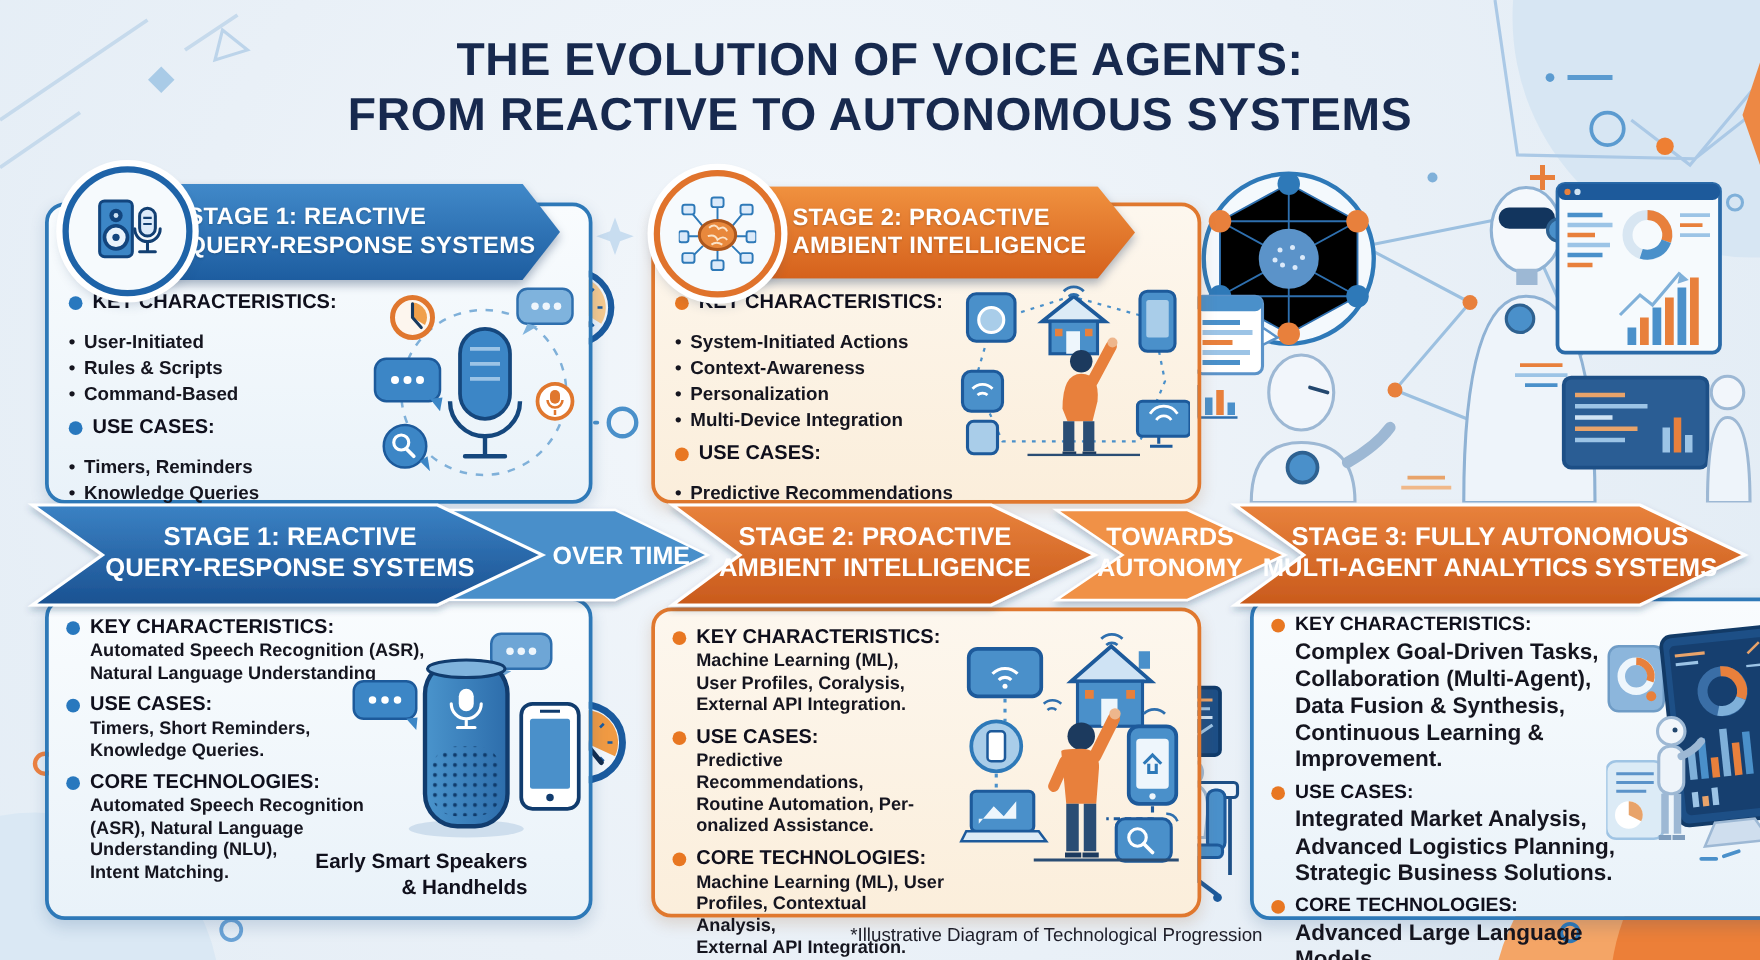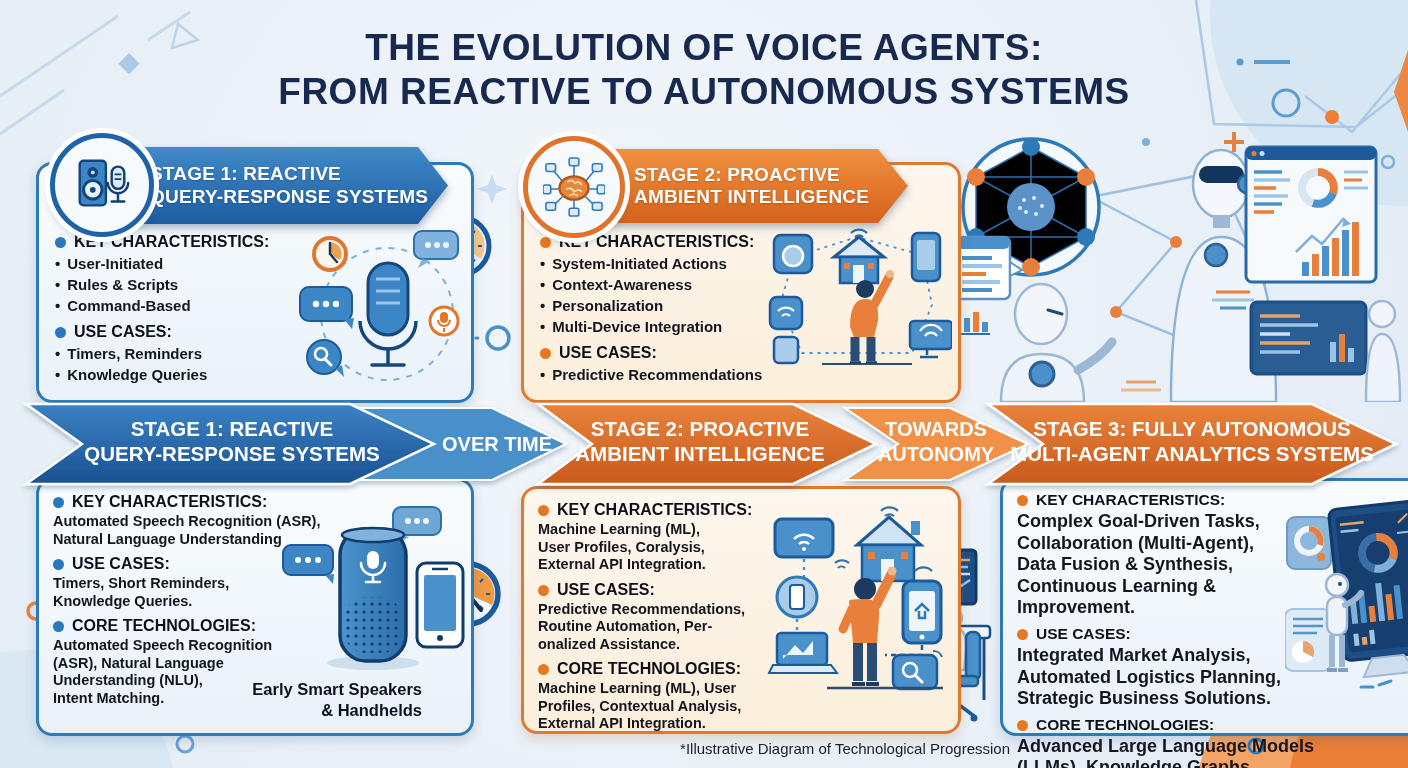--- a/index.html
+++ b/index.html
@@ -31,22 +31,22 @@
     z-index:5;box-shadow:0 0 0 5px #ffffff,0 5px 10px rgba(30,60,100,.28);}
   .badge.blue{border:5px solid #1e63a8;}
   .badge.orange{border:5px solid #e0732c;}
   
   .sec{margin-bottom:7px;}
   .sec-head{display:flex;align-items:flex-start;}
   .dot{width:11px;height:11px;border-radius:50%;flex:0 0 11px;margin:4px 8px 0 0;}
   .dot.blue{background:#2878be;}
   .dot.orange{background:#e87722;}
   .sec-title{font-weight:700;font-size:16px;color:#0f0f1c;}
-  .sec-sub{}
-  .sec-items{margin:2px 0 0;padding:0;list-style:none;font-weight:700;font-size:15px;
+  .sec-sub{margin-left:19px;}
+  .sec-items{margin:12px 0 0;padding:0;list-style:none;font-weight:700;font-size:15px;
              line-height:1.4;color:#15151f;}
   .sec-items li::before{content:"•";margin-right:7px;}
   .sec-body{font-weight:700;font-size:14.5px;line-height:1.21;color:#15151f;
             white-space:pre-line;margin-top:2px;}
   .tight .sec-title{font-size:15.5px;}
   .tight .sec-body{font-size:18px;line-height:1.2;}
   .tight .sec{margin-bottom:6px;}
   .caption{font-weight:700;font-size:16.5px;color:#10101c;text-align:right;white-space:pre-line;line-height:1.25;}
   
   .footer-note{left:340px;width:670px;top:740px;text-align:right;font-size:15px;
@@ -571,21 +571,21 @@
 Collaboration (Multi-Agent),
 Data Fusion &amp; Synthesis,
 Continuous Learning &amp; Improvement.</div>
     </div>
     <div class="sec">
       <div class="sec-head">
           <span class="dot orange"></span>
         <span class="sec-title">USE CASES:</span>
         </div>
       <div class="sec-sub sec-body">Integrated Market Analysis,
-Automated Logistics Planning,
+Advanced Logistics Planning,
 Strategic Business Solutions.</div>
     </div>
     <div class="sec">
       <div class="sec-head">
           <span class="dot orange"></span>
         <span class="sec-title">CORE TECHNOLOGIES:</span>
         </div>
       <div class="sec-sub sec-body">Advanced Large Language Models
 (LLMs), Knowledge Graphs, Decentralized
 Intelligence, Generative AI.</div>

